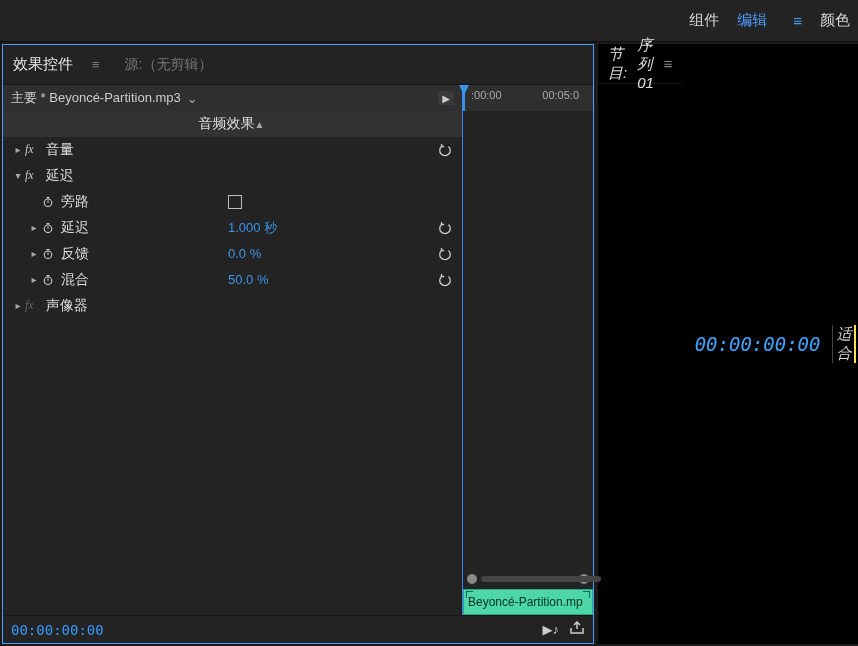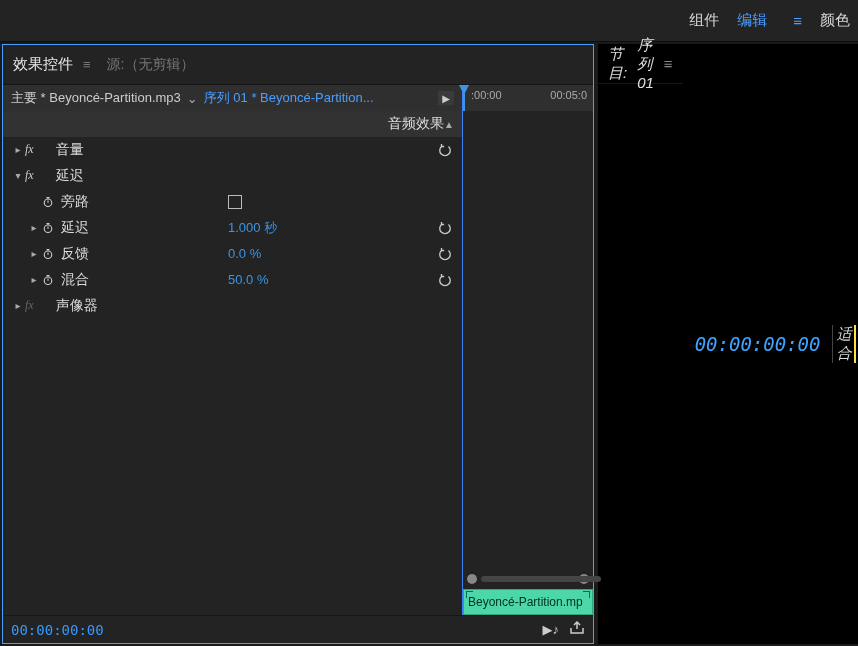--- a/index.html
+++ b/index.html
@@ -8,47 +8,47 @@
   .top-bar { height: 42px; background: #232323; border-bottom: 1px solid #0e0e0e; display: flex; justify-content: flex-end; align-items: center; padding-right: 8px; gap: 18px; }
   .top-tab { font-size: 15px; color: #d8d8d8; cursor: pointer; display: flex; align-items: center; gap: 8px; }
   .top-tab.active { color: #4a9eff; gap: 26px; }
   .hamburger-small { display: inline-block; line-height: 1; color: #4a9eff; }
   
   .main-row { display: flex; height: 604px; }
   
   
   .left-panel { width: 609px; height: 600px; margin: 2px; border: 1px solid #4a9eff; background: #232323; display: flex; flex-direction: column; }
   
-  .panel-tabs { height: 40px; display: flex; align-items: center; padding: 0 10px; gap: 10px; border-bottom: 1px solid #161616; }
+  .panel-tabs { height: 40px; display: flex; align-items: center; padding: 0 10px; gap: 19px; border-bottom: 1px solid #161616; }
   .tab-label { font-size: 15px; color: #e8e8e8; }
   .tab-sep { color: #777; }
   .source-label { color: #777; font-size: 14px; margin-left: 6px; }
   
   .panel-body { flex: 1; display: flex; position: relative; }
   
   .params-col { width: 460px; display: flex; flex-direction: column; border-right: 1px solid #3b82f6; }
   
   .breadcrumb { height: 26px; display: flex; align-items: center; justify-content: space-between; padding: 0 8px; background: #2f2f2f; font-size: 13px; }
   .breadcrumb-left { display: flex; align-items: center; gap: 6px; }
   .bc-primary { color: #ccc; }
   .bc-seq { color: #4a9eff; }
   .bc-caret { color: #aaa; }
   .play-btn { width: 16px; height: 14px; border: none; background: #3a3a3a; color: #ccc; cursor: pointer; font-size: 10px; }
   
-  .section-header { height: 26px; background: #323232; display: flex; align-items: center; justify-content: flex-end; padding: 0 8px 0 6px; font-size: 14px; color: #ddd; }
+  .section-header { height: 26px; background: #323232; display: flex; align-items: center; justify-content: center; padding: 0 8px 0 6px; font-size: 14px; color: #ddd; }
   .section-header .tri-up { font-size: 10px; color: #aaa; }
   
   .param-row { height: 26px; display: flex; align-items: center; padding-right: 8px; border-bottom: 1px solid #232323; position: relative; }
   .indent-1 { padding-left: 8px; }
   .indent-2 { padding-left: 24px; }
   .twisty { width: 14px; display: inline-block; color: #aaa; font-size: 10px; cursor: pointer; text-align: center; }
   .twisty.open::before { content: "▾"; }
   .twisty.closed::before { content: "▸"; }
   .twisty.blank::before { content: ""; }
-  .fx-icon { font-style: italic; font-family: "Times New Roman", serif; font-size: 12px; color: #ccc; margin-right: 22px; }
+  .fx-icon { font-style: italic; font-family: "Times New Roman", serif; font-size: 12px; color: #ccc; margin-right: 12px; }
   .fx-icon.dim { color: #666; }
   .stopwatch { width: 14px; height: 14px; margin-right: 6px; display: inline-flex; align-items: center; justify-content: center; }
   .stopwatch svg { width: 12px; height: 12px; }
   .param-label { color: #ddd; font-size: 14px; }
   .param-value { position: absolute; left: 225px; color: #3a95e8; font-size: 13px; cursor: ew-resize; }
   .checkbox-box { position: absolute; left: 225px; width: 14px; height: 14px; border: 1.5px solid #bbb; background: transparent; cursor: pointer; }
   .reset-btn { margin-left: auto; width: 18px; height: 18px; display: flex; align-items: center; justify-content: center; cursor: pointer; }
   .reset-btn svg { width: 14px; height: 14px; }
   
   .params-spacer { flex: 1; }
@@ -105,21 +105,20 @@
       <span class="tab-sep">≡</span>
       <span class="source-label">源:（无剪辑）</span>
     </div>
 
     <div class="panel-body">
       <div class="params-col">
         <div class="breadcrumb">
           <div class="breadcrumb-left">
             <span class="bc-primary">主要 * Beyoncé-Partition.mp3</span>
             <span class="bc-caret">⌄</span>
-            <span class="bc-seq">序列 01 * Beyoncé-Partition...</span>
           </div>
           <button class="play-btn">▶</button>
         </div>
 
         <div class="section-header">
           <span>音频效果</span>
           <span class="tri-up">▲</span>
         </div>
 
         <div class="param-row indent-1">
@@ -212,21 +211,21 @@
           <span class="param-label">声像器</span>
         </div>
 
         <div class="params-spacer"></div>
       </div>
 
       <div class="mini-col">
         <div class="ruler">
           <div class="playhead"></div>
           <span class="tick" style="left:8px">:00:00</span>
-          <span class="tick" style="right:6px">00:05:0</span>
+          <span class="tick" style="right:14px">00:05:0</span>
         </div>
         <div class="clip-bar">
           <span>Beyoncé-Partition.mp</span>
         </div>
         <div class="hscroll">
           <span class="handle"></span>
           <div class="track">
               <div class="thumb"></div>
             </div>
           <span class="handle"></span>

